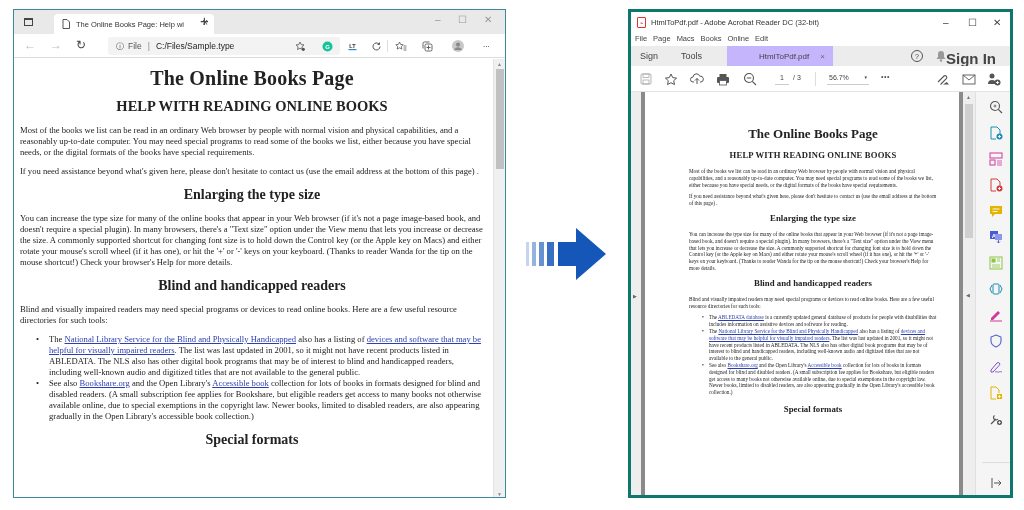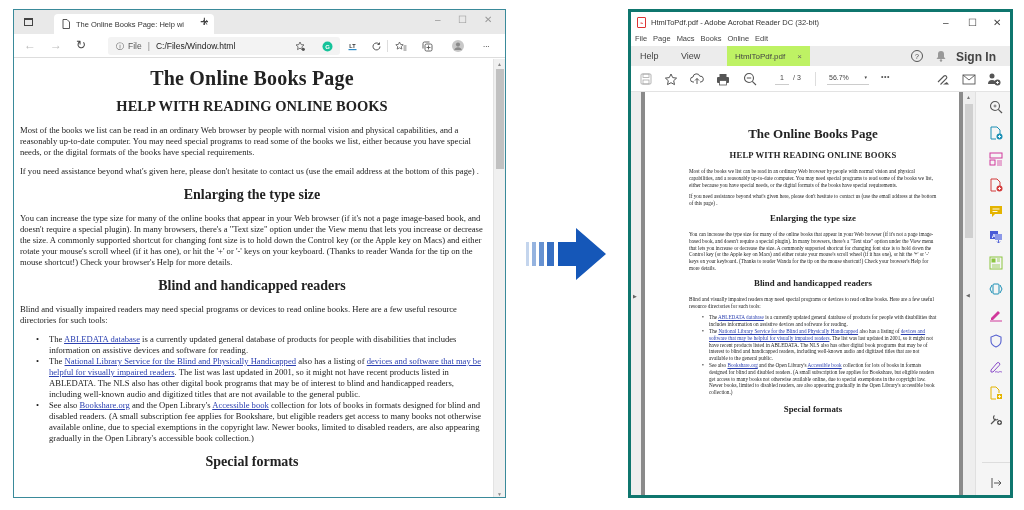--- a/index.html
+++ b/index.html
@@ -38,23 +38,23 @@
   
   #arrow { position: absolute; left: 526px; top: 226px; }
 
   
   #acrobat { position: absolute; left: 628px; top: 9px; width: 385px; height: 489px; border: 3px solid #0f766e; background: #fff; overflow: hidden; }
   .a-title { position: absolute; left: 0; top: 0; width: 100%; height: 20px; background: #fff; font-size: 7.5px; color: #333; display: flex; align-items: center; padding-left: 20px; }
   .a-title .pdf-logo { position: absolute; left: 6px; top: 5px; width: 9px; height: 11px; border: 1px solid #d33; border-radius: 1px; font-size: 6px; color: #d33; display: flex; align-items: center; justify-content: center; }
   .a-menubar { position: absolute; left: 0; top: 20px; width: 100%; height: 13px; font-size: 7.5px; color: #444; display: flex; align-items: center; padding-left: 4px; gap: 6px; }
   .a-tabbar { position: absolute; left: 0; top: 34px; width: 100%; height: 20px; background: #ececec; }
   .a-tab { position: absolute; top: 0; height: 20px; font-size: 9px; color: #444; display: flex; align-items: center; }
-  .a-doc-tab { position: absolute; left: 96px; top: 0; width: 83px; height: 20px; background: #bef264; font-size: 8px; color: #444; display: flex; align-items: center; padding-left: 8px; }
+  .a-doc-tab { position: absolute; left: 96px; top: 0; width: 106px; height: 20px; background: #c4b5fd; font-size: 8px; color: #444; display: flex; align-items: center; padding-left: 32px; }
   .a-doc-tab .x { position: absolute; right: 8px; font-size: 8px; color: #666; }
-  .a-signin { position: absolute; right: 14px; top: 4px; font-size: 12px; color: #444; font-weight: bold; }
+  .a-signin { position: absolute; right: 14px; top: 4px; font-size: 15px; color: #444; font-weight: bold; }
   .a-toolbar { position: absolute; left: 0; top: 54px; width: 100%; height: 26px; background: #fff; border-bottom: 1px solid #e3e3e3; }
   .a-tb { position: absolute; top: 6px; width: 14px; height: 14px; display: flex; align-items: center; justify-content: center; color: #555; }
   .a-page { position: absolute; left: 144px; top: 8px; width: 14px; height: 11px; font-size: 7px; color: #444; text-align: center; border-bottom: 1px solid #ccc; }
   .a-pagecount { position: absolute; left: 162px; top: 8px; font-size: 7px; color: #444; }
   .a-zoom { position: absolute; left: 196px; top: 8px; width: 42px; height: 11px; font-size: 7px; color: #444; border-bottom: 1px solid #ccc; padding-left: 2px; }
   .a-zoom .dd { position: absolute; right: 2px; top: 0; font-size: 5px; }
   .a-vdiv { position: absolute; left: 184px; top: 6px; width: 1px; height: 14px; background: #ddd; }
   .a-body { position: absolute; left: 0; top: 80px; width: 100%; height: 409px; background: #e8e8e8; }
   .a-leftrail { position: absolute; left: 0; top: 0; width: 10px; height: 100%; background: #eeeeee; }
   .a-leftrail .handle { position: absolute; left: 2px; top: 201px; font-size: 5px; color: #666; }
@@ -97,21 +97,21 @@
   </div>
 
   <div class="b-addr">
     <span class="b-nav" style="left:10px">←</span>
     <span class="b-nav" style="left:36px">→</span>
     <span class="b-nav" style="left:62px;color:#444">↻</span>
     <div class="b-omni">
       <span class="info">ⓘ</span>
       <span style="color:#555">File</span>
       <span class="sep">|</span>
-      <span>C:/Files/Window.html</span>
+      <span>C:/Files/Sample.type</span>
     </div>
     <div class="b-tool" style="left:280px">
       <svg width="11" height="11" viewBox="0 0 11 11">
           <path d="M5 1l1.2 2.6 2.8.3-2.1 1.9.6 2.8L5 7.2 2.5 8.6l.6-2.8L1 3.9l2.8-.3z" fill="none" stroke="#555" stroke-width="0.8"></path>
           <circle cx="8.3" cy="8.3" r="1.6" fill="#555"></circle>
         </svg>
     </div>
     <div class="b-tool" style="left:307px">
       <svg width="11" height="11" viewBox="0 0 11 11">
           <circle cx="5.5" cy="5.5" r="5" fill="#15c39a"></circle>
@@ -158,21 +158,20 @@
     <div class="doc">
       <h1>The Online Books Page</h1>
       <h2 class="main">HELP WITH READING ONLINE BOOKS</h2>
       <p>Most of the books we list can be read in an ordinary Web browser by people with normal vision and physical capabilities, and a reasonably up-to-date computer. You may need special programs to read some of the books we list, either because you have special needs, or the digital formats of the books have special requirements.</p>
       <p>If you need assistance beyond what's given here, please don't hesitate to contact us (use the email address at the bottom of this page) .</p>
       <h3>Enlarging the type size</h3>
       <p>You can increase the type size for many of the online books that appear in your Web browser (if it's not a page image-based book, and doesn't require a special plugin). In many browsers, there's a "Text size" option under the View menu that lets you increase or decrease the size. A commonly supported shortcut for changing font size is to hold down the Control key (or the Apple key on Macs) and either rotate your mouse's scroll wheel (if it has one), or hit the '+' or '-' keys on your keyboard. (Thanks to reader Wanda for the tip on the mouse shortcut!) Check your browser's Help for more details.</p>
       <h3>Blind and handicapped readers</h3>
       <p>Blind and visually impaired readers may need special programs or devices to read online books. Here are a few useful resource directories for such tools:</p>
       <ul>
-        <li><span>The </span><a>ABLEDATA database</a><span> is a currently updated general database of products for people with disabilities that includes information on assistive devices and software for reading.</span></li>
         <li><span>The </span><a>National Library Service for the Blind and Physically Handicapped</a><span> also has a listing of </span><a>devices and software that may be helpful for visually impaired readers</a><span>. The list was last updated in 2001, so it might not have recent products listed in ABLEDATA. The NLS also has other digital book programs that may be of interest to blind and handicapped readers, including well-known audio and digitized titles that are not available to the general public.</span></li>
         <li><span>See also </span><a>Bookshare.org</a><span> and the Open Library's </span><a>Accessible book</a><span> collection for lots of books in formats designed for blind and disabled readers. (A small subscription fee applies for Bookshare, but eligible readers get access to many books not otherwise available online, due to special exemptions in the copyright law. Newer books, limited to disabled readers, are also appearing gradually in the Open Library's accessible book collection.)</span></li>
       </ul>
       <h3>Special formats</h3>
     </div>
   </div>
   <div class="b-scroll">
     <span class="arr" style="top:2px">▲</span>
     <div class="thumb"></div>
     <span class="arr" style="bottom:2px">▼</span>
@@ -199,22 +198,22 @@
   </div>
   <div class="a-menubar">
     <span>File</span>
     <span>Page</span>
     <span>Macs</span>
     <span>Books</span>
     <span>Online</span>
     <span>Edit</span>
   </div>
   <div class="a-tabbar">
-    <span class="a-tab" style="left:9px">Help</span>
-    <span class="a-tab" style="left:50px">View</span>
+    <span class="a-tab" style="left:9px">Sign</span>
+    <span class="a-tab" style="left:50px">Tools</span>
     <div class="a-doc-tab">
       <span>HtmlToPdf.pdf</span>
       <span class="x">×</span>
     </div>
     <div style="position:absolute;left:280px;top:4px;width:12px;height:12px;border:1px solid #555;border-radius:50%;font-size:7px;color:#444;display:flex;align-items:center;justify-content:center">
         <span>?</span>
       </div>
     <svg style="position:absolute;left:305px;top:4px" width="10" height="12" viewBox="0 0 10 12">
         <path d="M5 1a3 3 0 0 1 3 3v3l1.5 2h-9L2 7V4a3 3 0 0 1 3-3z" fill="#999"></path>
         <circle cx="5" cy="10.5" r="1.2" fill="#999"></circle>

